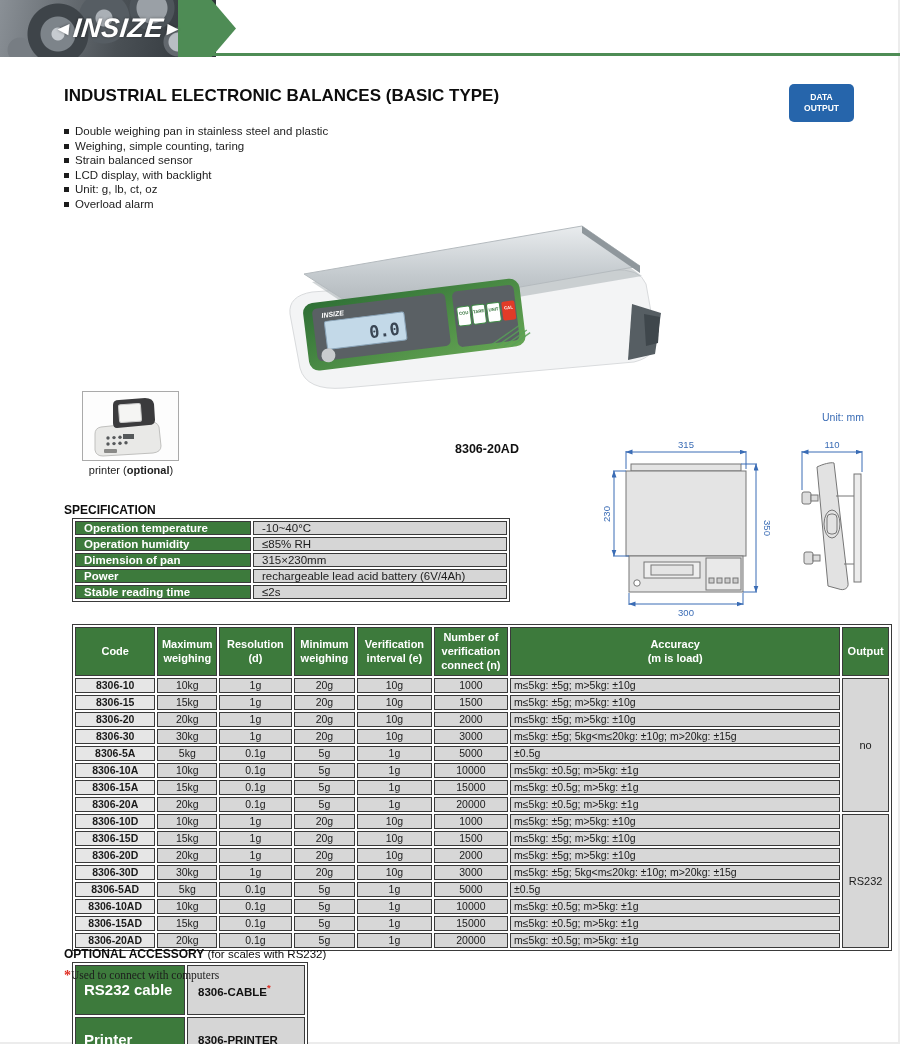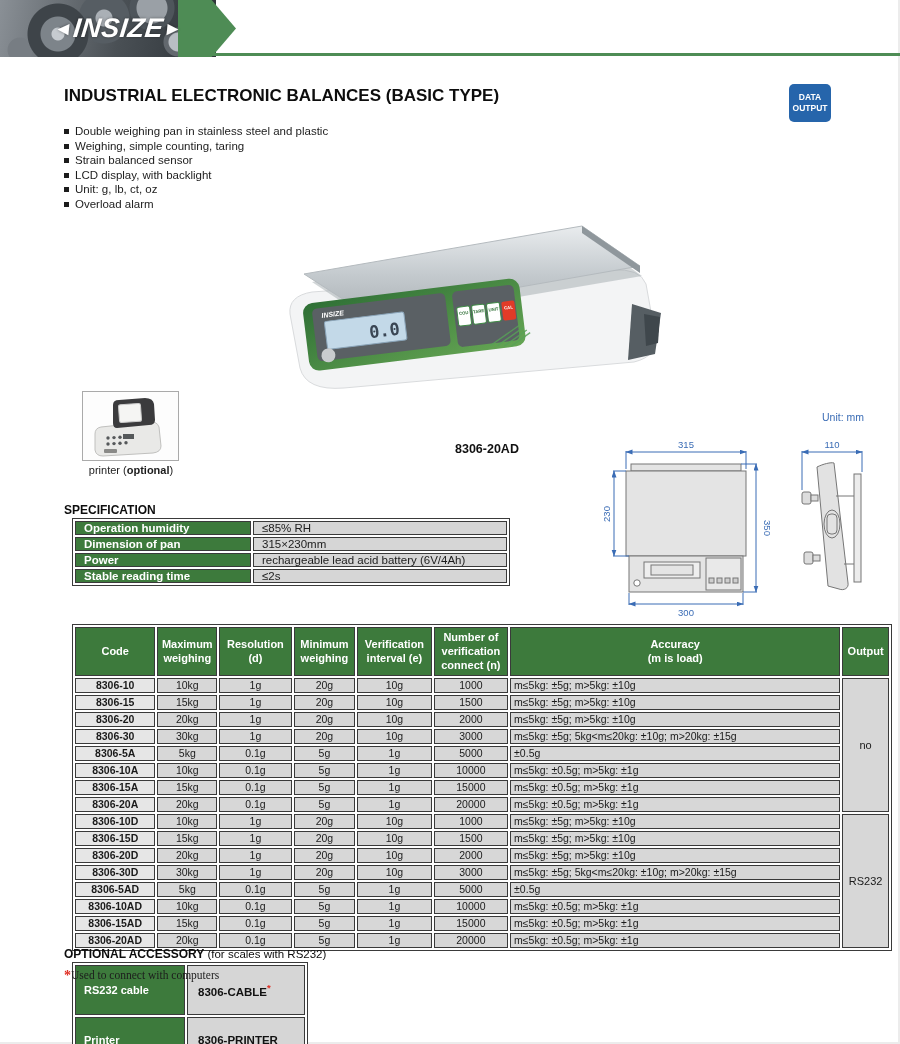--- a/index.html
+++ b/index.html
@@ -29,21 +29,21 @@
     position:absolute; left:54px; top:13px; color:#fff; font-style:italic; font-weight:bold;
     font-size:27px; letter-spacing:.5px; transform:skewX(-6deg); white-space:nowrap;
     text-shadow:0 0 3px rgba(0,0,0,.45);
   }
   .logo .arr { font-style:normal; font-size:19px; vertical-align:2px; }
   .header-line { position:absolute; left:200px; top:53px; width:700px; height:3px; background:#4e8c55; }
 
   
   .title { position:absolute; left:64px; top:86px; font-size:17px; font-weight:bold; color:#0d0d0d; }
   .badge {
-    position:absolute; left:789px; top:84px; width:42px; height:38px; background:#2665ab;
+    position:absolute; left:789px; top:84px; width:65px; height:38px; background:#2665ab;
     border-radius:5px; color:#fff; font-weight:bold; font-size:8.5px; line-height:1.3;
     display:flex; flex-direction:column; align-items:center; justify-content:center; text-align:center;
   }
   .bullets { position:absolute; left:64px; top:125px; list-style:none; }
   .bullets li { display:flex; gap:6px; font-size:11.5px; color:#1c1c1c; margin-bottom:2.6px; }
   .bullets .sq { width:5px; height:5px; background:#1c1c1c; margin-top:4px; flex:none; }
 
   
   .product-svg { position:absolute; left:262px; top:186px; }
   .printer-box { position:absolute; left:82px; top:391px; width:97px; height:70px; border:1px solid #aaa; background:#fdfdfd; }
@@ -65,21 +65,21 @@
   .main-table th {
     background:#3d7a3c; color:#fff; font-size:11px; font-weight:bold;
     padding:3px 2px; text-align:center; vertical-align:middle; white-space:pre-line; line-height:1.25;
   }
   .main-table td { background:#d7d7d7; font-size:10.5px; color:#1a1a1a; text-align:center; height:13px; padding:0 3px; line-height:13px; }
   .main-table td.c-code { background:#e6e6e6; font-weight:bold; }
   .main-table td.c-acc { text-align:left; }
   .main-table td.c-out { font-size:11px; }
 
   .acc-table { position:absolute; left:72px; top:962px; width:236px; }
-  .acc-label { background:#3d7a3c; color:#fff; font-weight:bold; font-size:11px; padding:0 8px; height:14px; width:110px; }
+  .acc-label { background:#3d7a3c; color:#fff; font-weight:bold; font-size:15px; padding:0 8px; height:14px; width:110px; }
   .acc-value { background:#d6d6d6; color:#111; font-weight:bold; font-size:11.5px; padding:16px 10px; }
   .red-star { color:#e02b20; font-weight:bold; }
   .acc-heading-normal { font-weight:normal; font-size:11.5px; }
   .footnote { position:absolute; left:64px; top:968px; font-size:11.5px; color:#1c1c1c;font-family:Liberation Serif, serif; }
   .footnote .red-star { font-size:14px; vertical-align:-1px; }
 </style>
 </head>
 <body>
 
 <div id="page">
@@ -247,20 +247,24 @@
     <text class="dim-txt" transform="rotate(-90 6 78)" x="6" y="78" text-anchor="middle">230</text>
     <text class="dim-txt" transform="rotate(90 160 92)" x="160" y="92" text-anchor="middle">350</text>
     <text class="dim-txt" x="82" y="180" text-anchor="middle">300</text>
     <text class="dim-txt" x="228" y="12" text-anchor="middle">110</text>
   </svg>
 
   <div class="sec-heading" style="left:64px; top:503px;">SPECIFICATION</div>
   <table class="spec-table">
     <tbody id="spec-tbody">
         <tr>
+          <td class="spec-label">Operation temperature</td>
+          <td class="spec-value">-10~40°C</td>
+        </tr>
+        <tr>
           <td class="spec-label">Operation humidity</td>
           <td class="spec-value">≤85% RH</td>
         </tr>
         <tr>
           <td class="spec-label">Dimension of pan</td>
           <td class="spec-value">315×230mm</td>
         </tr>
         <tr>
           <td class="spec-label">Power</td>
           <td class="spec-value">rechargeable lead acid battery (6V/4Ah)</td>

